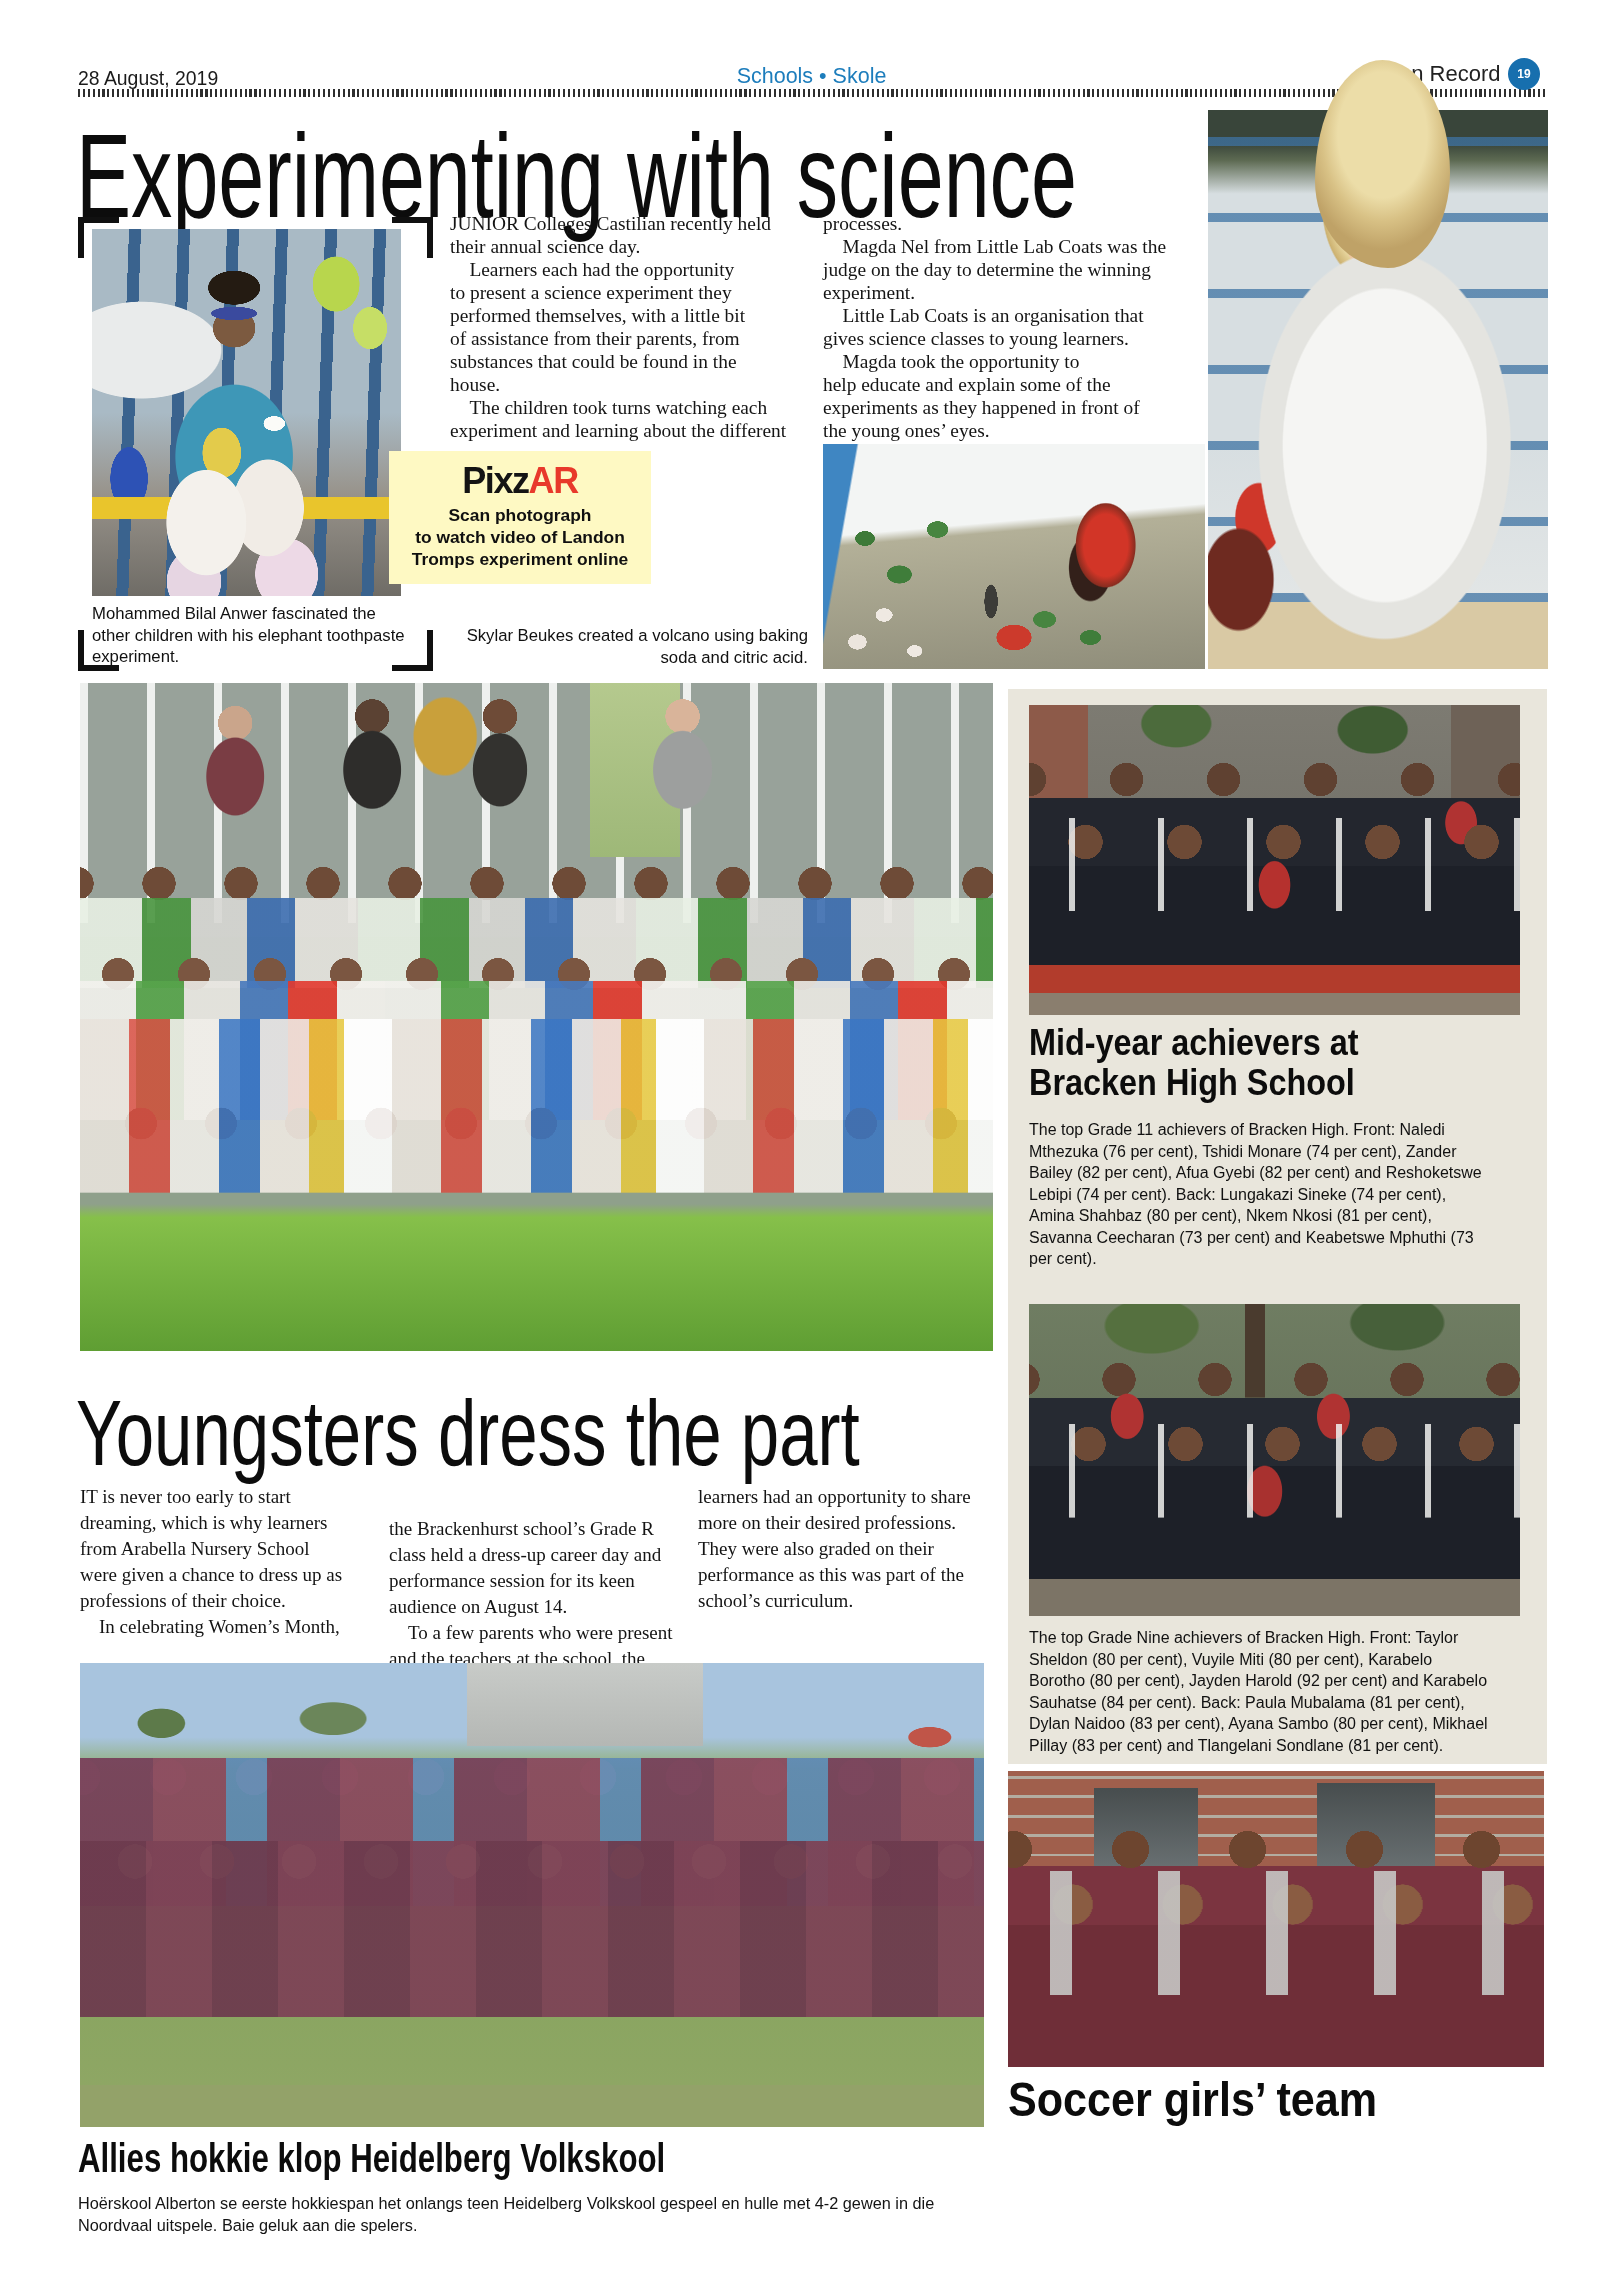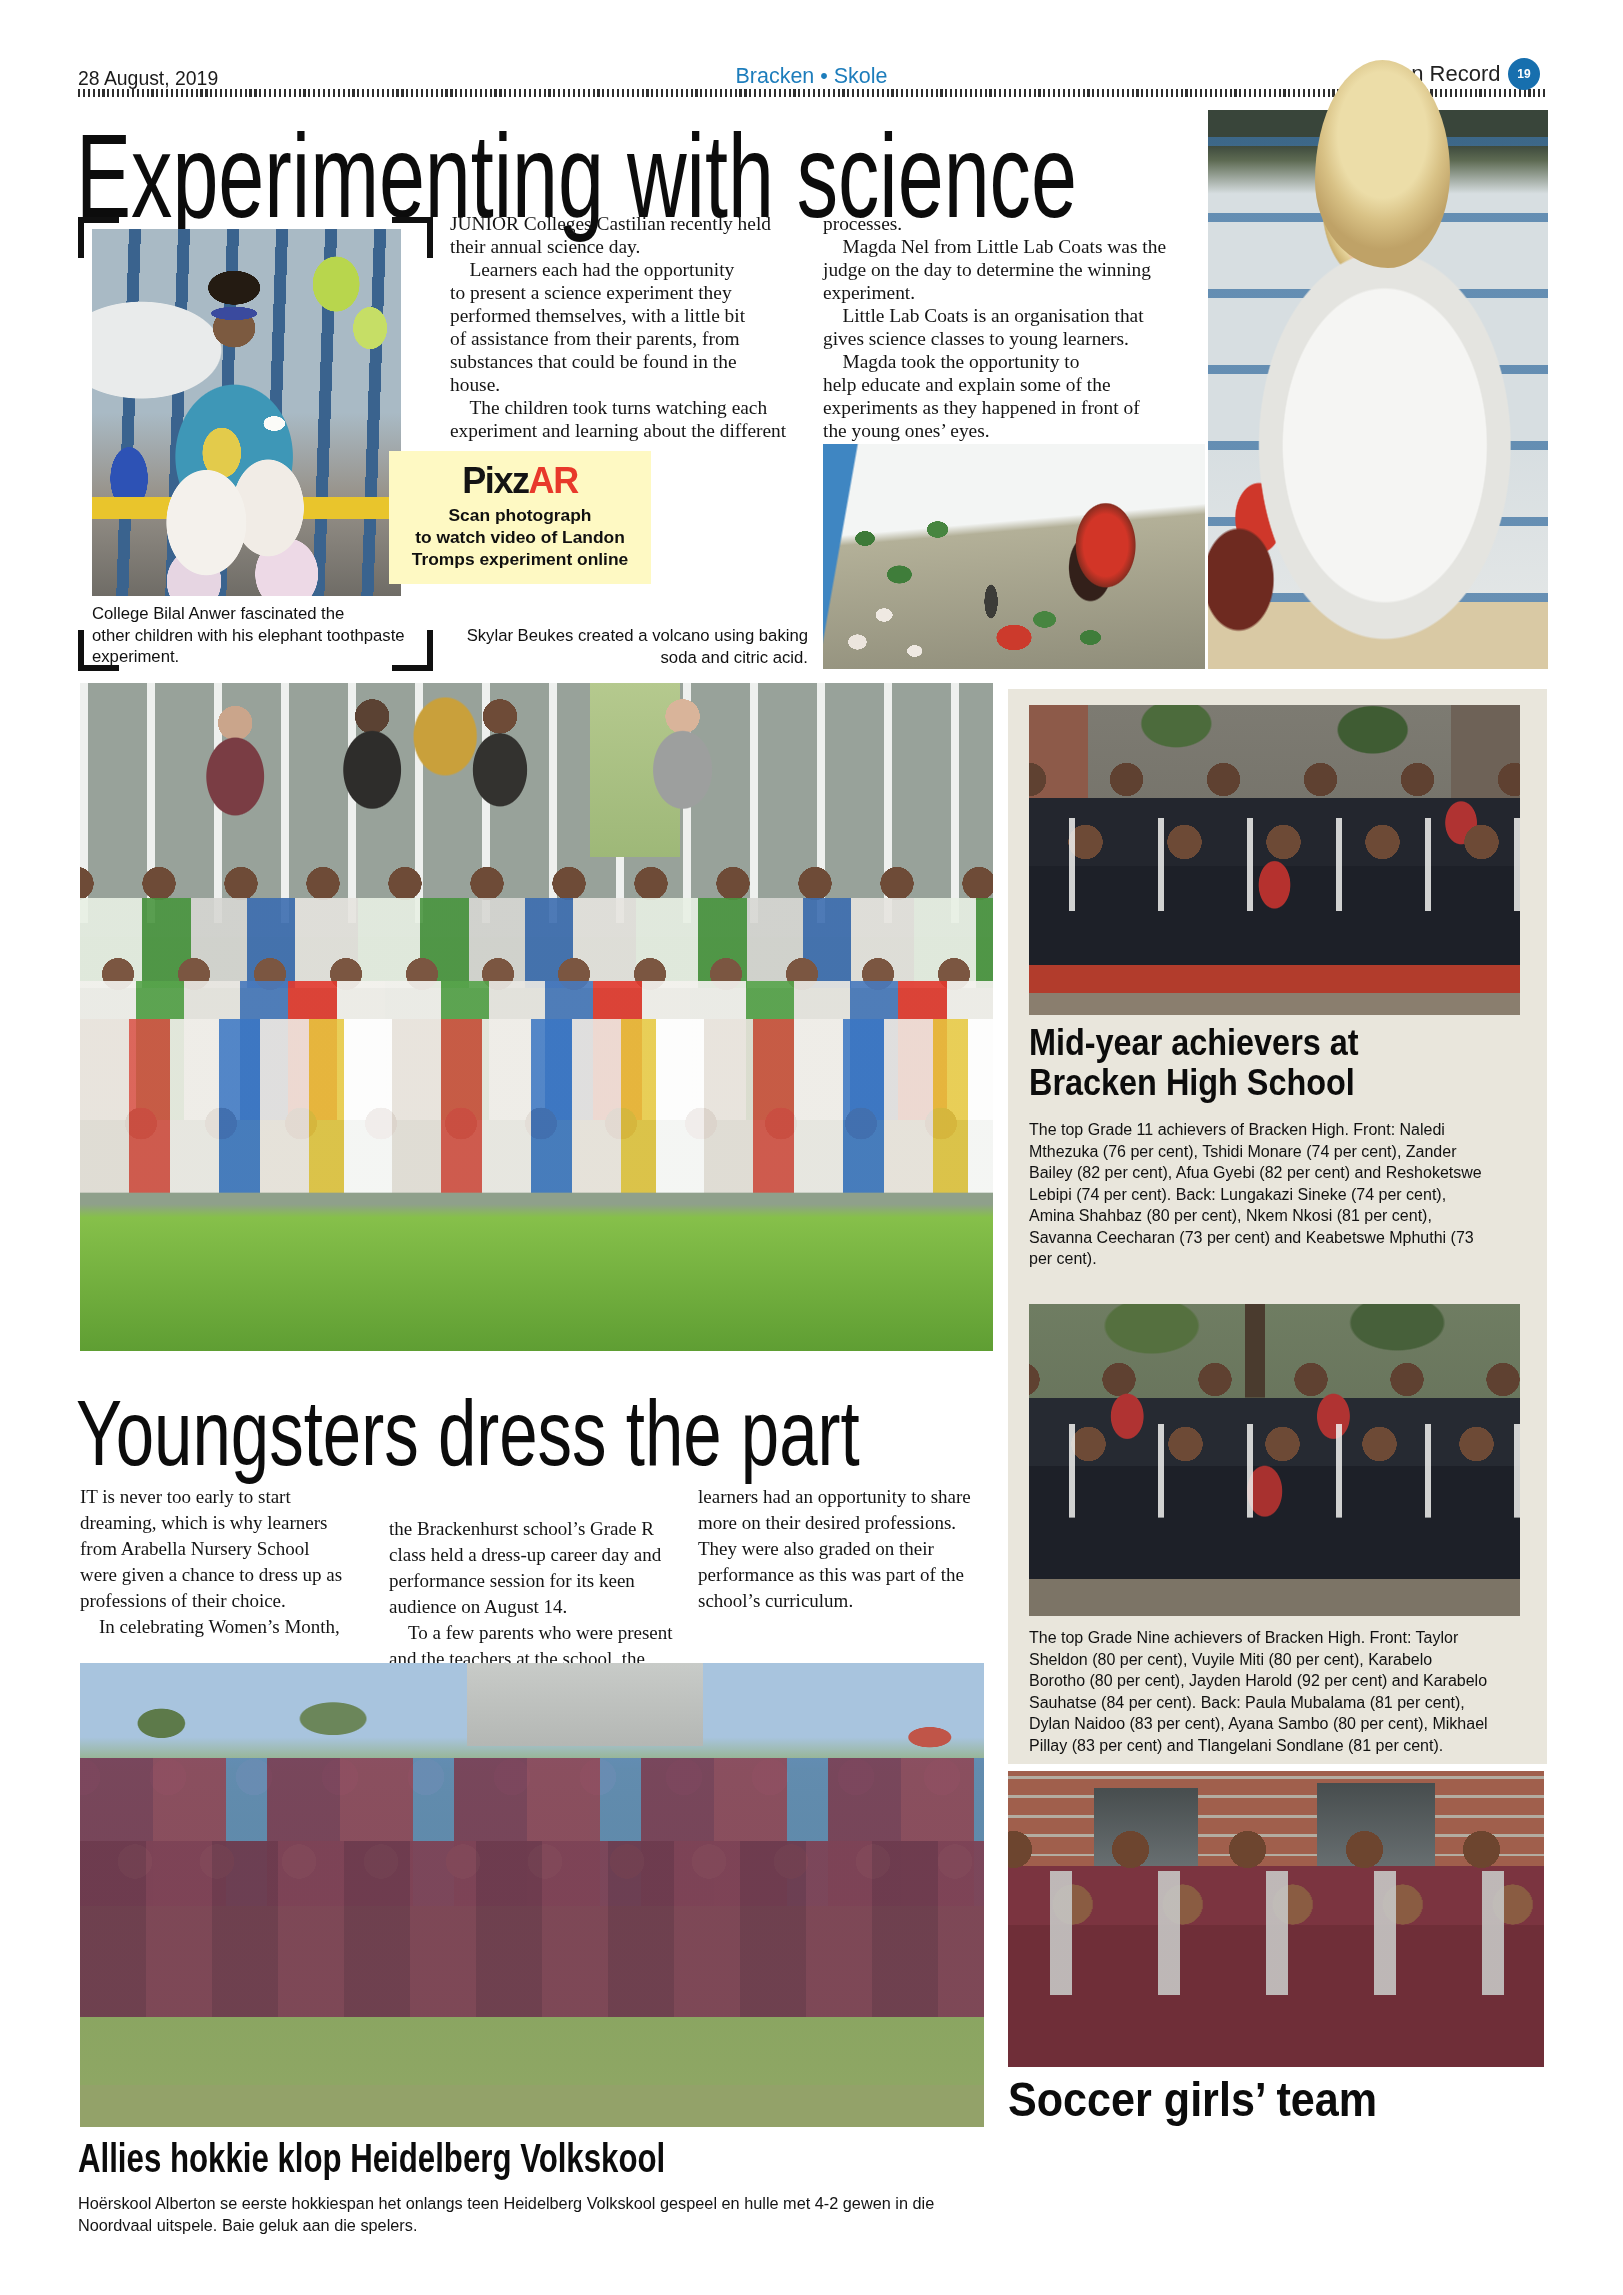--- a/index.html
+++ b/index.html
@@ -176,21 +176,21 @@
     linear-gradient(#474d4e,#6a7173) 20% 8%/104px 83px no-repeat,
     linear-gradient(#474d4e,#6a7173) 74% 6%/118px 90px no-repeat,
     repeating-linear-gradient(0deg,#a05f4c 0 16.7px,#b3aca0 16.7px 19.4px),#a05f4c;}
 </style>
 </head>
 <body>
 
 <div id="page">
 
   <div class="abs date">28 August, 2019</div>
-  <div class="abs section">Bracken • Skole</div>
+  <div class="abs section">Schools • Skole</div>
   <div class="abs masthead">on Record</div>
   <div class="abs badge">19</div>
   <div class="abs dotrule"></div>
 
   <div class="abs h1"><span class="cond">Experimenting with science</span></div>
   <div class="abs photo ph-boy"></div>
   <div class="abs cropmarks">
     <span class="cm cm-tl"></span>
     <span class="cm cm-tr"></span>
     <span class="cm cm-bl"></span>
@@ -217,21 +217,21 @@
 experiments as they happened in front of
 the young ones’ eyes.</div>
 
   <div class="abs pixzar">
     <div class="pixlogo"><span class="blk">Pixz</span><span class="red">AR</span></div>
     <div class="pixtext pre">Scan photograph
 to watch video of Landon
 Tromps experiment online</div>
   </div>
 
-  <div class="abs caption cap-boy pre">College Bilal Anwer fascinated the
+  <div class="abs caption cap-boy pre">Mohammed Bilal Anwer fascinated the
 other children with his elephant toothpaste
 experiment.</div>
   <div class="abs caption cap-sky pre">Skylar Beukes created a volcano using baking
 soda and citric acid.</div>
 
   <div class="abs photo ph-girl"></div>
   <div class="abs hair"></div>
   <div class="abs photo ph-volcano"></div>
 
   <div class="abs photo ph-nursery"></div>

